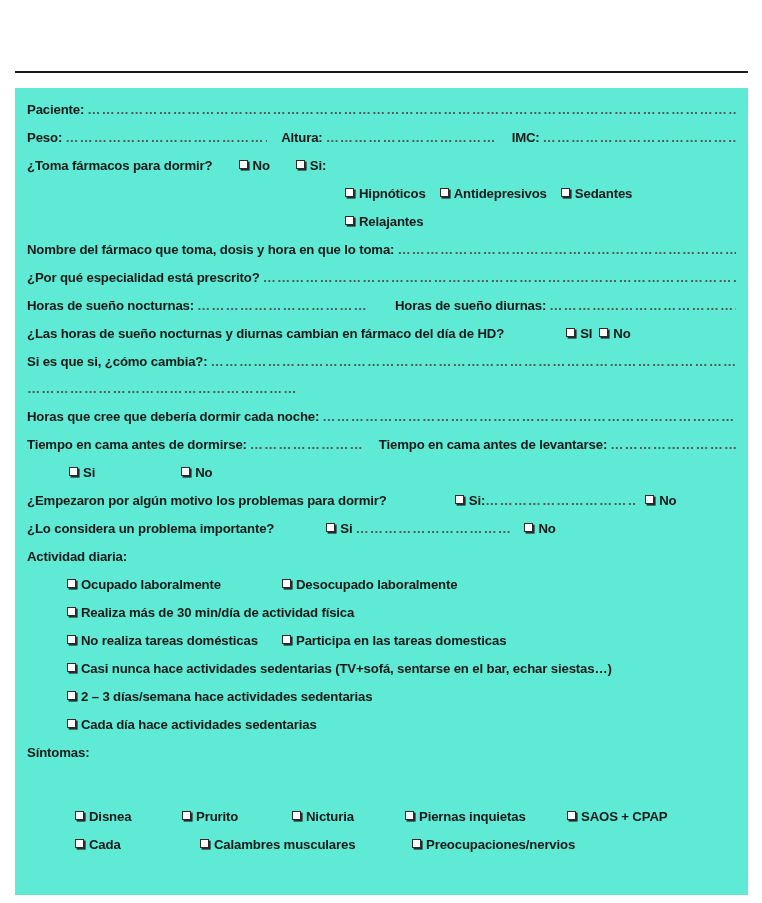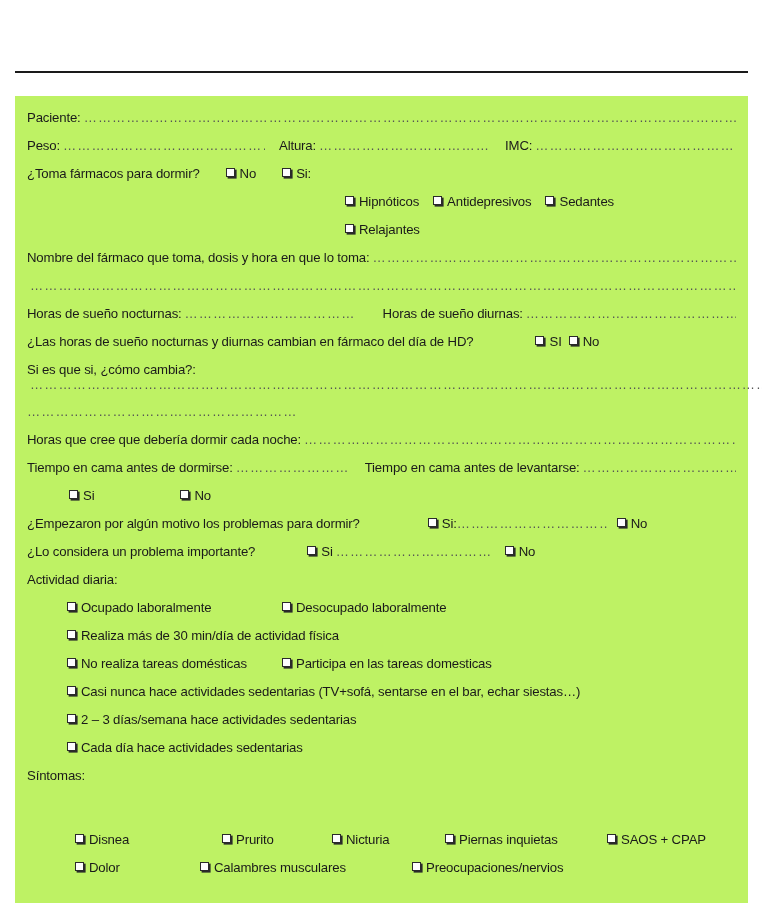--- a/index.html
+++ b/index.html
@@ -22,37 +22,38 @@
     left: 15px;
     top: 71px;
     width: 733px;
     height: 2px;
     background: #1a1a1a;
   }
 
   .form-panel {
     position: absolute;
     left: 15px;
-    top: 96px;
+    top: 88px;
     width: 733px;
     height: 807px;
-    background: #bef264;
+    background: #5eead4;
     padding: 14px 12px 10px 12px;
+    font-weight: bold;
   }
 
   .row {
     display: flex;
     align-items: baseline;
     font-size: 13.2px;
     line-height: 15px;
     margin-bottom: 13px;
     white-space: nowrap;
     letter-spacing: -0.15px;
   }
-  .row.tight { margin-bottom: 12px; flex-direction: column; }
+  .row.tight { margin-bottom: 12px; }
 
   .lbl { flex: 0 0 auto; }
 
   
   .dots {
     flex: 1 1 auto;
     overflow: hidden;
     color: #555;
     letter-spacing: 1.05px;
     font-size: 13.2px;
@@ -94,21 +95,21 @@
     align-items: baseline;
     font-size: 13.2px;
     line-height: 15px;
     margin-bottom: 13px;
     white-space: nowrap;
     letter-spacing: -0.15px;
   }
 
   .col-a { flex: 0 0 215px; }
   .col-sym1 { flex: 0 0 107px; margin-left: 8px; }
-  .col-sym2 { flex: 0 0 110px; margin-left: 40px; }
+  .col-sym2 { flex: 0 0 110px; }
   .col-sym3 { flex: 0 0 113px; margin-top: 36px; }
   .col-sym4 { flex: 0 0 162px; }
 
   .orphan-dots {
     padding-left: 0;
     color: #555;
     letter-spacing: 1.05px;
     font-size: 13.2px;
     margin-bottom: 13px;
     height: 15px;
@@ -175,20 +176,21 @@
       <span>Relajantes</span>
     </span>
   </div>
 
   <div class="row">
     <span class="lbl">Nombre del fármaco que toma, dosis y hora en que lo toma:</span>
     <span class="dots">…………………………………………………………………………………………………………………………………………………………………………………………………………………………………………………</span>
   </div>
 
   <div class="row">
+    <span class="lbl">¿Por qué especialidad está prescrito?</span>
     <span class="dots">…………………………………………………………………………………………………………………………………………………………………………………………………………………………………………………</span>
   </div>
 
   <div class="row">
     <span class="lbl">Horas de sueño nocturnas:</span>
     <span class="dots fixed-lg">…………………………………………………………………………………………………………………………………………………………………………………………………………………………………………………</span>
     <span class="gap-md"></span>
     <span class="lbl">Horas de sueño diurnas:</span>
     <span class="dots">…………………………………………………………………………………………………………………………………………………………………………………………………………………………………………………</span>
   </div>
@@ -348,21 +350,21 @@
     </span>
     <span class="opt">
       <span class="box"></span>
       <span>SAOS + CPAP</span>
     </span>
   </div>
 
   <div class="sub-row indent-1">
     <span class="opt col-sym1" style="flex:0 0 125px">
       <span class="box"></span>
-      <span>Dolor</span>
+      <span>Cada</span>
     </span>
     <span class="opt" style="flex:0 0 212px">
       <span class="box"></span>
       <span>Calambres musculares</span>
     </span>
     <span class="opt">
       <span class="box"></span>
       <span>Preocupaciones/nervios</span>
     </span>
   </div>

